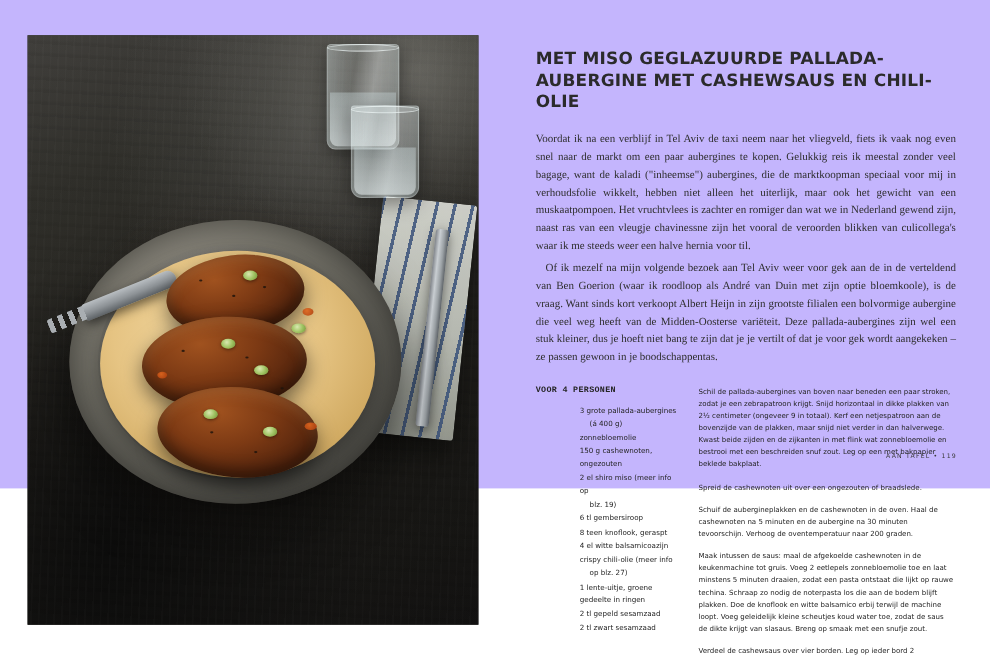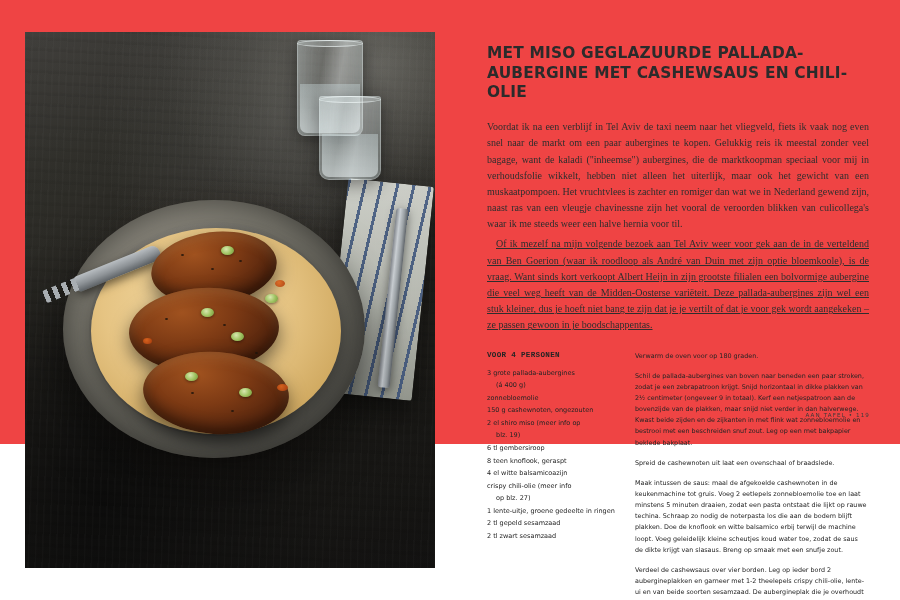--- a/index.html
+++ b/index.html
@@ -6,21 +6,21 @@
   html, body {
     margin: 0; padding: 0;
     width: 900px; height: 600px;
     background: #ffffff;
     font-family: "Liberation Serif", serif;
     overflow: hidden;
   }
   .page {
     position: relative;
     width: 900px; height: 444px;
-    background: #ef4444;
+    background: #c4b5fd;
     display: flex;
   }
 
   
   .photo-panel {
     position: absolute;
     left: 25px; top: 32px;
     width: 410px; height: 536px;
     overflow: hidden;
     background: #2a2a28;
@@ -183,21 +183,21 @@
   }
   .intro {
     font-family: "Liberation Serif", serif;
     font-size: 10px;
     line-height: 1.62;
     color: #2e2e2e;
     text-align: justify;
     margin-bottom: 17px;
   }
   .intro p { margin: 0 0 4px 0; text-indent: 0; }
-  .intro p + p { text-indent: 9px; text-decoration: underline; }
+  .intro p + p { text-indent: 9px; }
 
   .cols {
     display: flex;
     gap: 16px;
   }
   .col-left { width: 132px; }
   .col-right { width: 232px; }
 
   .serves-head {
     font-family: Liberation Mono, monospace;
@@ -207,21 +207,21 @@
     color: #242424;
     text-transform: uppercase;
     margin-bottom: 9px;
   }
   .ing {
     font-family: "DejaVu Sans", sans-serif;
     font-size: 6.5px;
     line-height: 1.78;
     color: #242424;
   }
-  .ing div { margin-bottom: 1px; }
+  .ing div { margin-bottom: 1px; margin-left: 40px; }
   .ing .sub { padding-left: 9px; }
 
   .steps {
     font-family: "DejaVu Sans", sans-serif;
     font-size: 6.4px;
     line-height: 1.74;
     color: #242424;
     text-align: left;
   }
   .steps p { margin: 0 0 9px 0; }
@@ -315,23 +315,23 @@
           <div>crispy chili-olie (meer info</div>
           <div class="sub">op blz. 27)</div>
           <div>1 lente-uitje, groene gedeelte in ringen</div>
           <div>2 tl gepeld sesamzaad</div>
           <div>2 tl zwart sesamzaad</div>
         </div>
       </div>
 
       <div class="col-right">
         <div class="steps">
-          <p>Verwarm de oven voor op 180 graden.</p>
           <p>Schil de pallada-aubergines van boven naar beneden een paar stroken, zodat je een zebrapatroon krijgt. Snijd horizontaal in dikke plakken van 2½ centimeter (ongeveer 9 in totaal). Kerf een netjespatroon aan de bovenzijde van de plakken, maar snijd niet verder in dan halverwege. Kwast beide zijden en de zijkanten in met flink wat zonnebloemolie en bestrooi met een beschreiden snuf zout. Leg op een met bakpapier beklede bakplaat.</p>
-          <p>Spreid de cashewnoten uit laat een ovenschaal of braadslede.</p>
+          <p>Spreid de cashewnoten uit over een ongezouten of braadslede.</p>
+          <p>Schuif de aubergineplakken en de cashewnoten in de oven. Haal de cashewnoten na 5 minuten en de aubergine na 30 minuten tevoorschijn. Verhoog de oventemperatuur naar 200 graden.</p>
           <p>Maak intussen de saus: maal de afgekoelde cashewnoten in de keukenmachine tot gruis. Voeg 2 eetlepels zonnebloemolie toe en laat minstens 5 minuten draaien, zodat een pasta ontstaat die lijkt op rauwe techina. Schraap zo nodig de noterpasta los die aan de bodem blijft plakken. Doe de knoflook en witte balsamico erbij terwijl de machine loopt. Voeg geleidelijk kleine scheutjes koud water toe, zodat de saus de dikte krijgt van slasaus. Breng op smaak met een snufje zout.</p>
           <p>Verdeel de cashewsaus over vier borden. Leg op ieder bord 2 aubergineplakken en garneer met 1-2 theelepels crispy chili-olie, lente-ui en van beide soorten sesamzaad. De aubergineplak die je overhoudt is voor degene die zijn bordje het eerst leeg heeft.</p>
         </div>
       </div>
 
     </div>
   </div>
 
   <div class="folio">AAN TAFEL • 119</div>
 </div>

